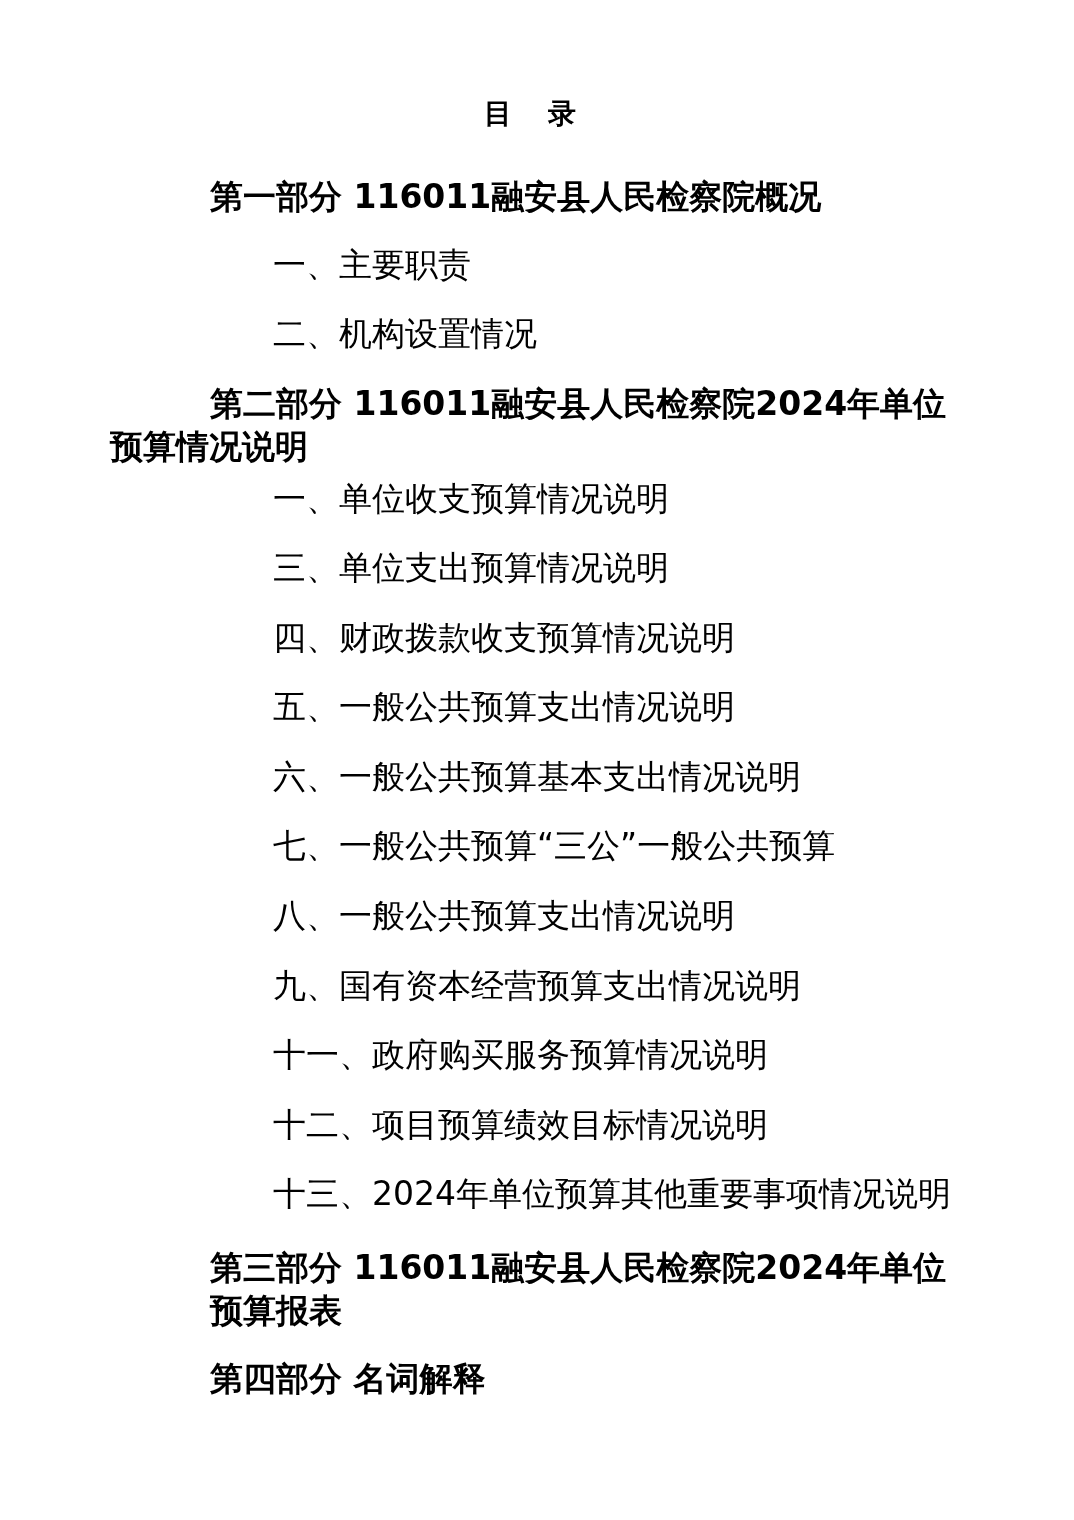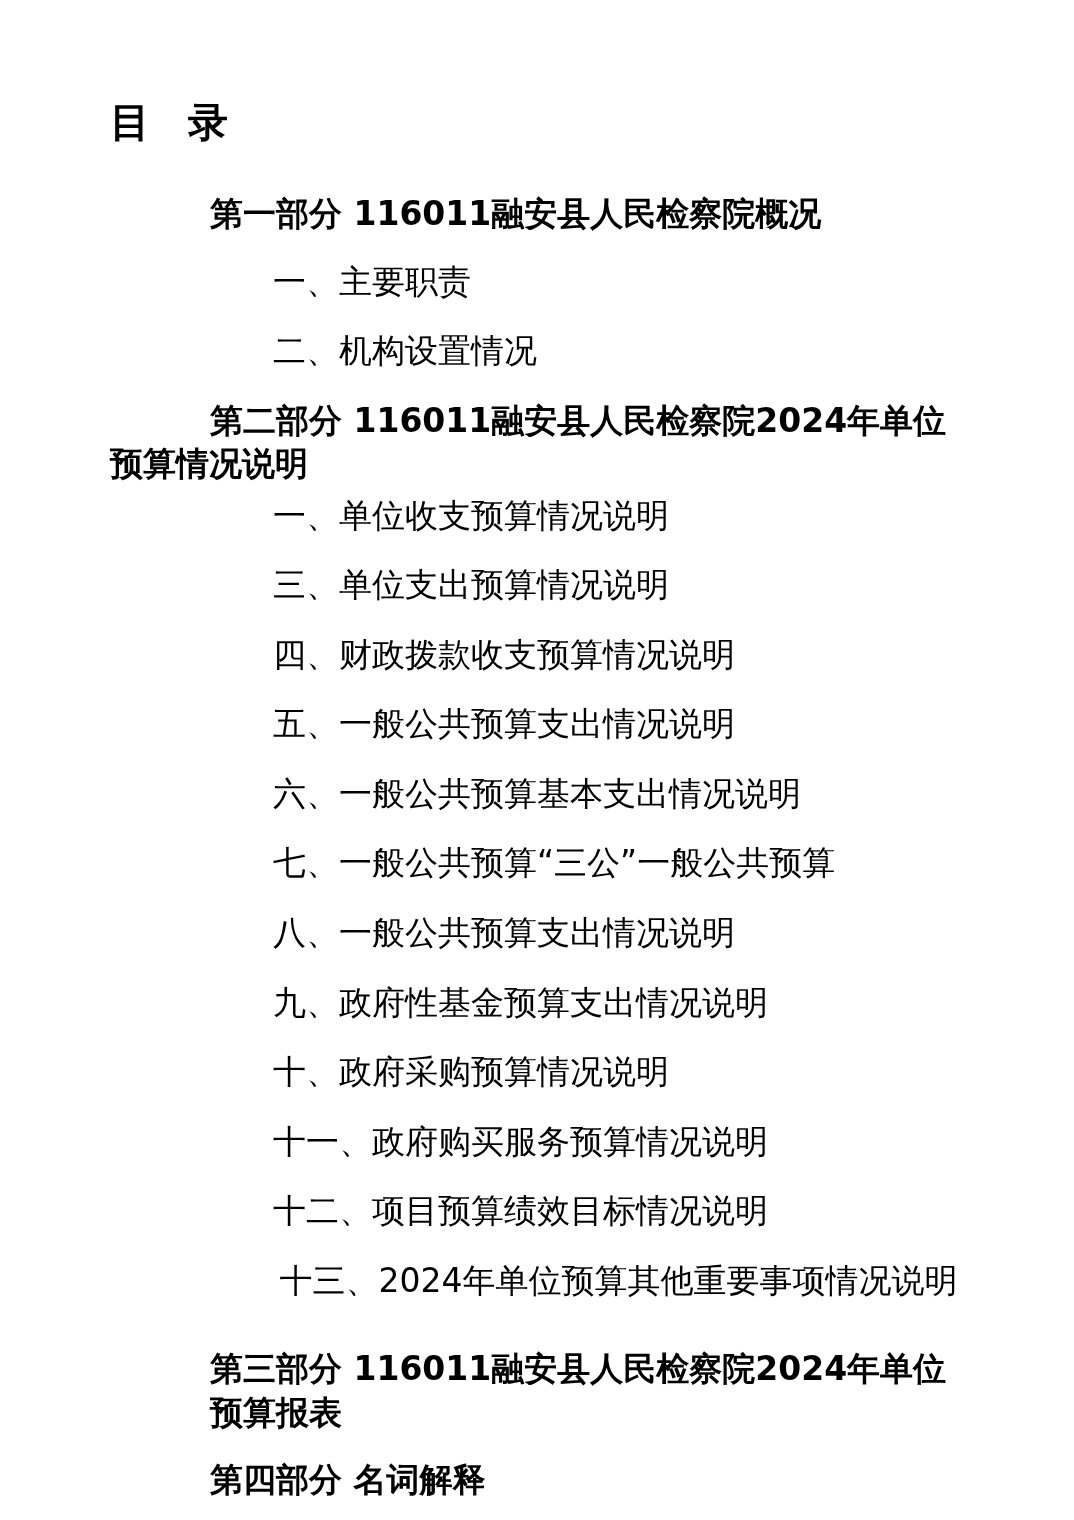--- a/index.html
+++ b/index.html
@@ -16,26 +16,26 @@
     overflow: hidden;
   }
   .page {
     width: 1074px;
     height: 1520px;
     box-sizing: border-box;
     padding: 95px 110px 0 110px;
     position: relative;
   }
   .doc-title {
-    text-align: left;
-    font-size: 40px;
+    text-align: center;
+    font-size: 28px;
     font-weight: bold;
     letter-spacing: 14px;
     margin: 0 0 42px 0;
-    font-family: Liberation Serif, serif;
+    font-family: Liberation Sans, sans-serif;
   }
   .toc {
     margin: 0;
     padding: 0;
     list-style: none;
   }
   .entry {
     font-size: 33px;
     line-height: 1.32;
     margin: 0 0 21px 0;
@@ -54,22 +54,21 @@
   }
   .entry.level-2 {
     font-weight: normal;
     padding-left: 163px;
     margin-bottom: 26px;
   }
   .entry.level-1.first {
     margin-top: 0;
   }
   .entry.tail {
-    margin-bottom: 45px;
-    text-align: center;
+    margin-bottom: 30px;
   }
 </style>
 </head>
 <body>
 
 <div class="page">
 
   <h1 class="doc-title">目  录</h1>
 
   <ul class="toc">
@@ -81,22 +80,21 @@
 
     <li class="entry level-1 wrapped">第二部分  116011融安县人民检察院2024年单位预算情况说明</li>
 
     <li class="entry level-2">一、单位收支预算情况说明</li>
     <li class="entry level-2">三、单位支出预算情况说明</li>
     <li class="entry level-2">四、财政拨款收支预算情况说明</li>
     <li class="entry level-2">五、一般公共预算支出情况说明</li>
     <li class="entry level-2">六、一般公共预算基本支出情况说明</li>
     <li class="entry level-2">七、一般公共预算“三公”一般公共预算</li>
     <li class="entry level-2">八、一般公共预算支出情况说明</li>
-    <li class="entry level-2">九、政府性基金预算支出情况说明</li>
-    <li class="entry level-2">十、政府采购预算情况说明</li>
+    <li class="entry level-2">九、国有资本经营预算支出情况说明</li>
     <li class="entry level-2">十一、政府购买服务预算情况说明</li>
     <li class="entry level-2">十二、项目预算绩效目标情况说明</li>
     <li class="entry level-2 tail">十三、2024年单位预算其他重要事项情况说明</li>
 
     <li class="entry level-1">第三部分  116011融安县人民检察院2024年单位预算报表</li>
     <li class="entry level-1">第四部分  名词解释</li>
 
   </ul>
 </div>
 

